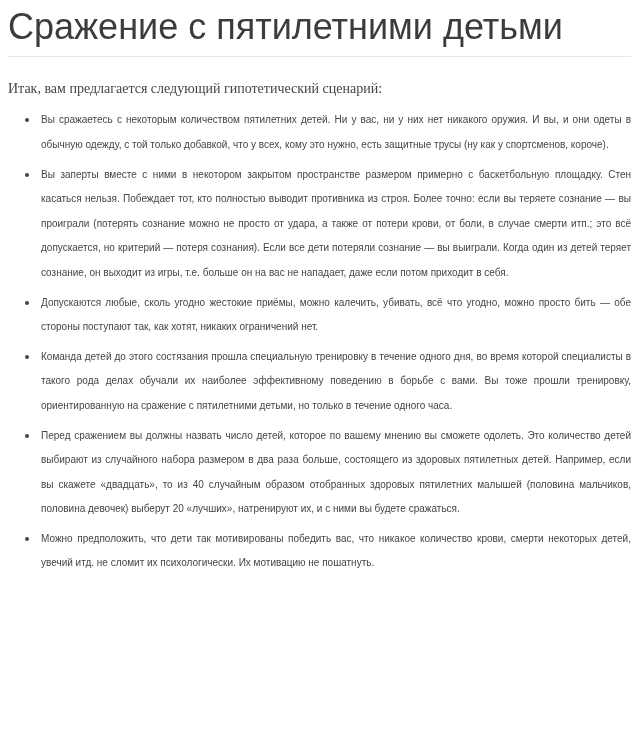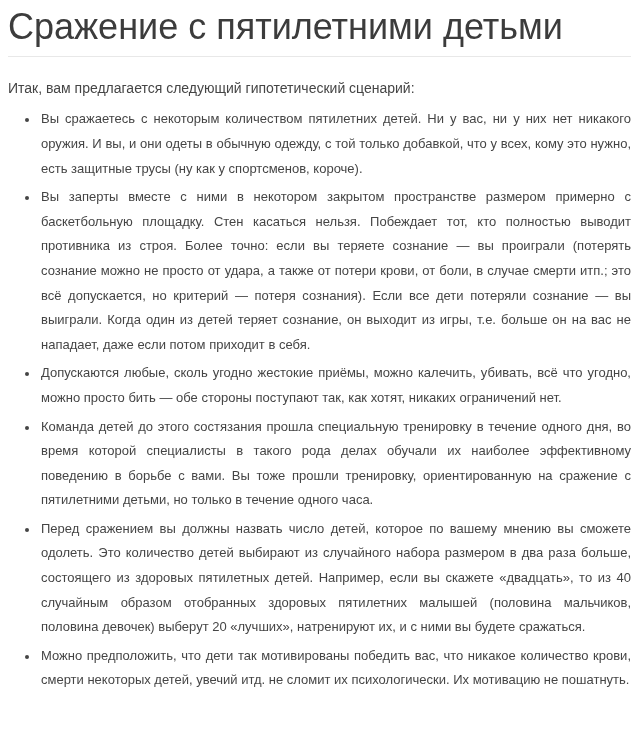--- a/index.html
+++ b/index.html
@@ -29,28 +29,29 @@
     border: none;
     border-top: 1px solid #e8e8e8;
     margin: 9px 0 0 0;
     height: 0;
   }
   .intro {
     margin: 19px 0 0 0;
     font-size: 14px;
     line-height: 25px;
     color: #454545;
+    font-family: Liberation Serif, serif;
   }
   .scenario-list {
     margin: 6px 0 0 0;
     padding: 0 0 0 31px;
     list-style: disc;
   }
   .scenario-list li {
-    font-size: 13px;
+    font-size: 10px;
     line-height: 24.6px;
     text-align: justify;
     margin: 0 0 4px 0;
     padding-left: 2px;
     color: #454545;
   }
   .scenario-list li::marker {
     font-size: 12px;
     color: #454545;
   }

